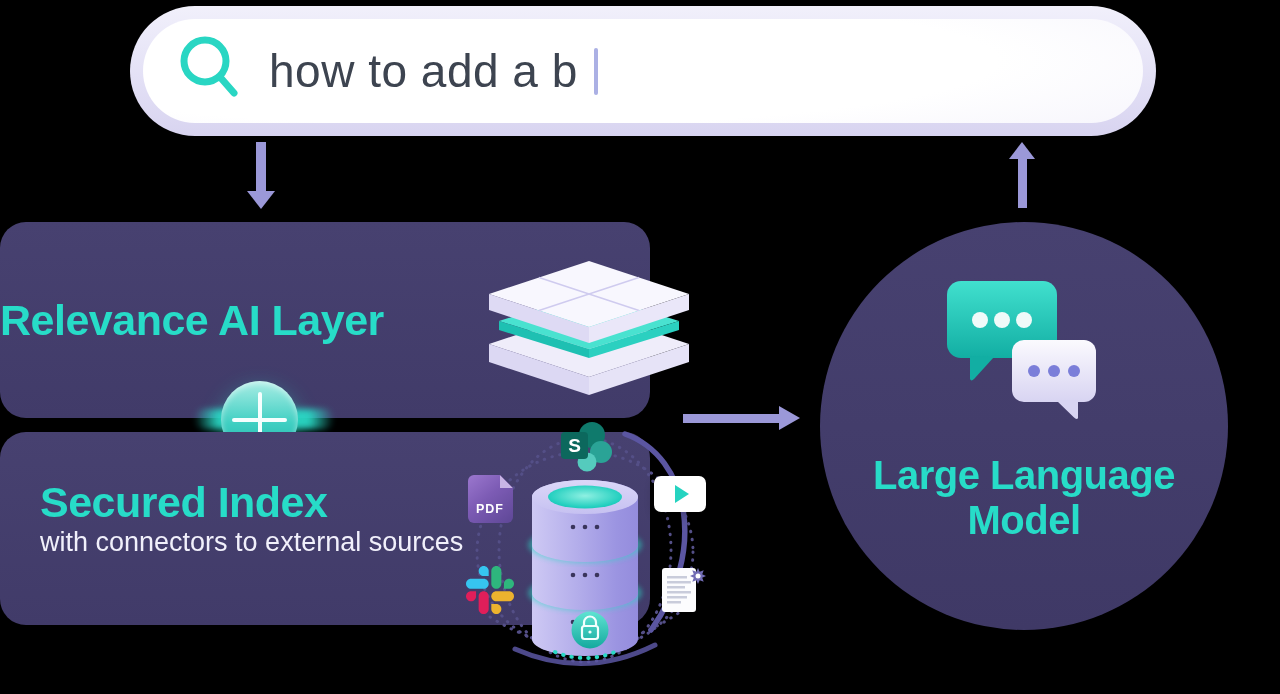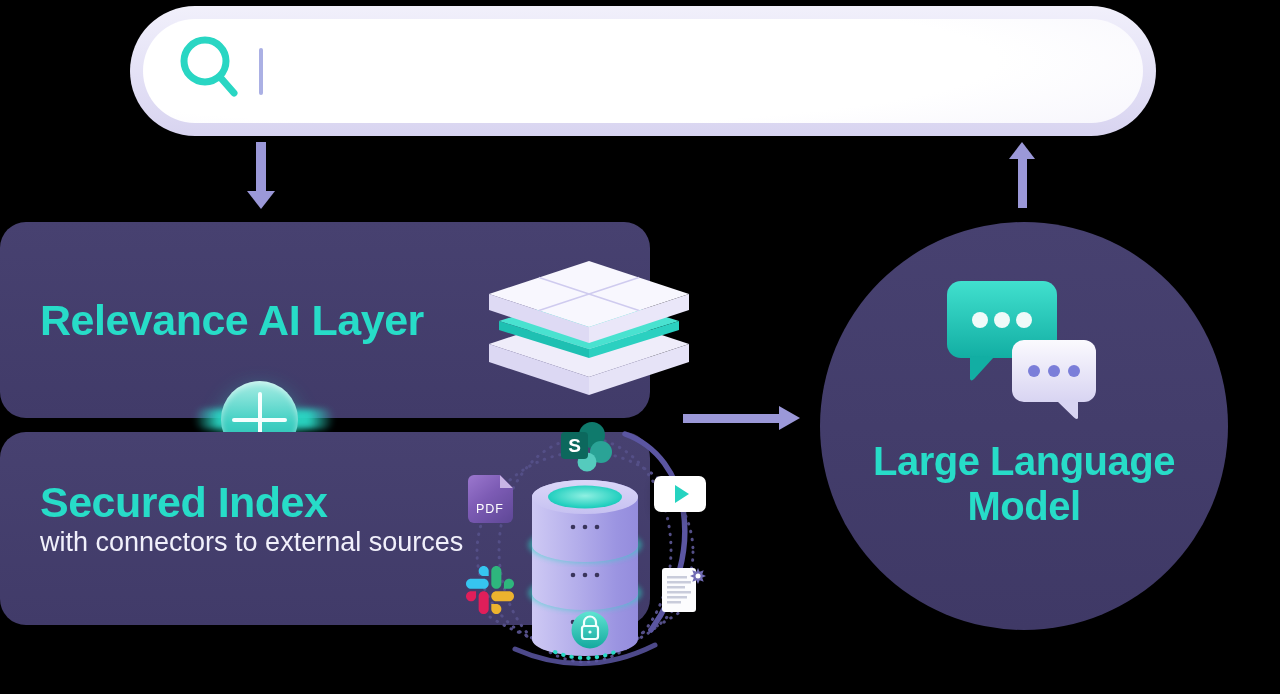--- a/index.html
+++ b/index.html
@@ -33,21 +33,21 @@
   .a-up-shaft   { left:1018px; top:158px; width:9px; height:50px; }
 
   
   .panel {
     position:absolute; left:0; width:650px; border-radius:26px;
     background:linear-gradient(180deg,#474170 0%,#413B69 100%);
   }
   .panel-relevance { top:222px; height:196px; display:flex; align-items:center; }
   .panel-index { top:432px; height:193px; padding:46px 4px 0 40px; }
   .teal-title { color:#27DCC8; font-weight:bold; font-size:43px; letter-spacing:-.5px; }
-  .panel-relevance .teal-title { padding-left:40px; }
+  .panel-relevance .teal-title { }
   .panel-sub { color:#F1F0FB; font-size:27px; font-weight:normal; }
 
   
   .plus-glow {
     position:absolute; left:194px; top:409px; width:140px; height:20px; border-radius:10px;
     background:linear-gradient(90deg, rgba(43,217,198,0) 0%, #2BD9C6 18%, #2BD9C6 82%, rgba(43,217,198,0) 100%);
     filter:blur(3px); opacity:.95;
   }
   .plus-circle {
     position:absolute; left:221px; top:381px; width:77px; height:77px; border-radius:50%;
@@ -60,48 +60,49 @@
 
   
   .abs { position:absolute; }
   .pdf-chip {
     position:absolute; left:468px; top:475px; width:45px; height:48px; border-radius:6px;
     background:linear-gradient(140deg,#9B77CE 0%,#7C5BB4 45%,#5E4796 100%);
     clip-path:polygon(0 0, calc(100% - 13px) 0, 100% 13px, 100% 100%, 0 100%);
   }
   .pdf-chip::after { content:""; position:absolute; right:0; top:0; width:0; height:0;
     border-bottom:13px solid #C9B5E5; border-right:13px solid transparent; }
-  .pdf-label { position:absolute; left:8px; bottom:7px; color:#fff; font-size:12.5px; font-weight:normal; letter-spacing:1px; }
+  .pdf-label { position:absolute; left:8px; bottom:7px; color:#fff; font-size:12.5px; font-weight:bold; letter-spacing:1px; }
   .play-chip {
     position:absolute; left:654px; top:476px; width:52px; height:36px; border-radius:7px;
     background:#FFFFFF; box-shadow:0 4px 10px rgba(0,0,0,.25);
   }
   .play-tri { position:absolute; left:21px; top:9px; width:0; height:0;
     border-left:14px solid #25D3C0; border-top:9px solid transparent; border-bottom:9px solid transparent; }
 
   
   .llm-circle {
     position:absolute; left:820px; top:222px; width:408px; height:408px; border-radius:50%;
     background:linear-gradient(180deg,#474170 0%,#3F3966 100%);
     display:flex; flex-direction:column; align-items:center; padding-top:54px;
   }
-  .llm-title { width:340px; margin-top:17px; text-align:center; color:#27DCC8;
+  .llm-title { width:340px; margin-top:31px; text-align:center; color:#27DCC8;
     font-weight:bold; font-size:40px; line-height:1.13; letter-spacing:-.5px; }
 </style>
 </head>
 <body>
 
 <div class="stage">
 
   <div class="search-pill">
     <div class="search-inner">
       <svg class="search-glyph" width="66" height="72" viewBox="0 0 66 72">
         <circle cx="28" cy="26" r="21" fill="none" stroke="#29D6C3" stroke-width="7"></circle>
         <line x1="43" y1="42" x2="57" y2="58" stroke="#29D6C3" stroke-width="7" stroke-linecap="round"></line>
       </svg>
+      <span class="search-query">how to add a b</span>
       <span class="search-cursor"></span>
     </div>
   </div>
 
   <div>
     <div class="arrow-shaft a-down-shaft"></div>
     <div class="arrow-head a-down-head"></div>
   </div>
 
   <div class="panel panel-relevance">

